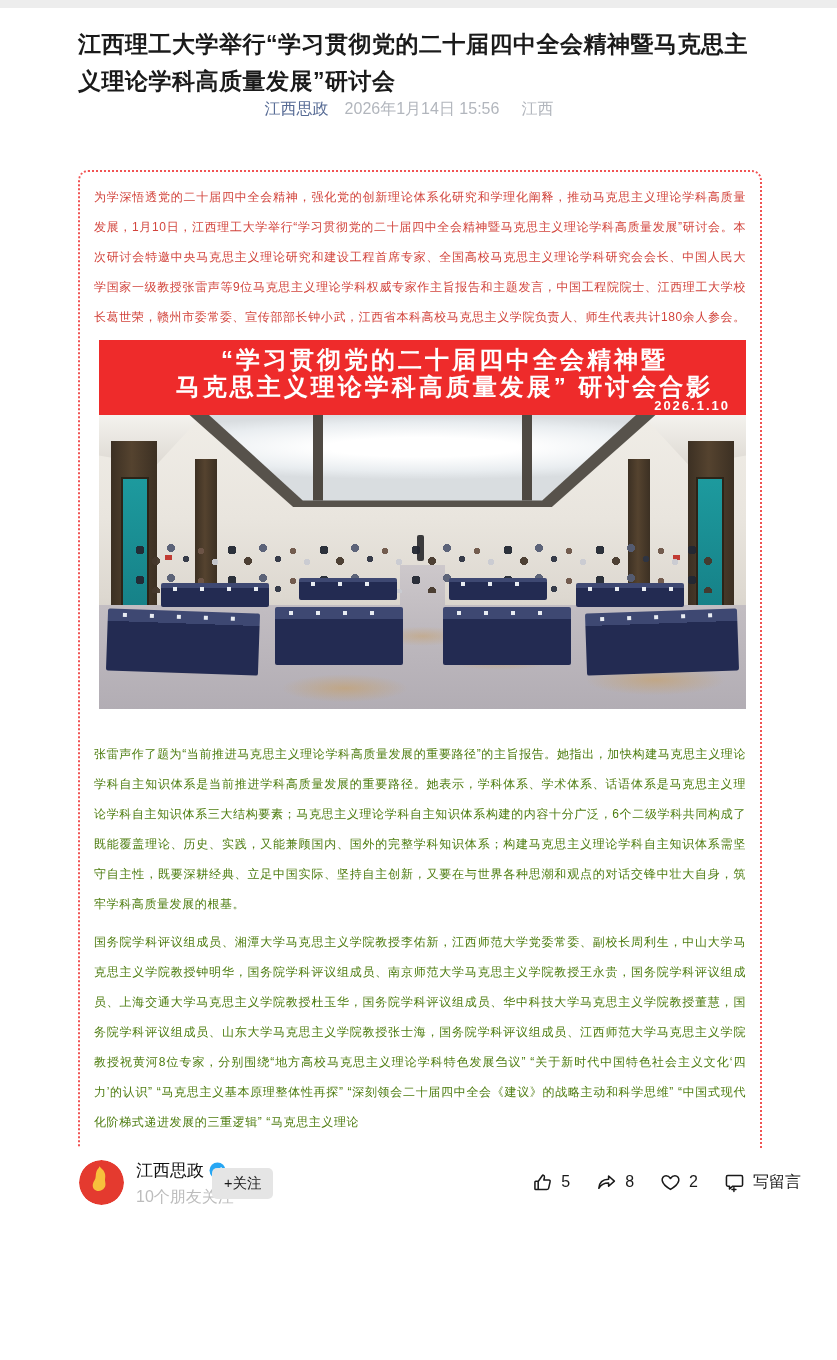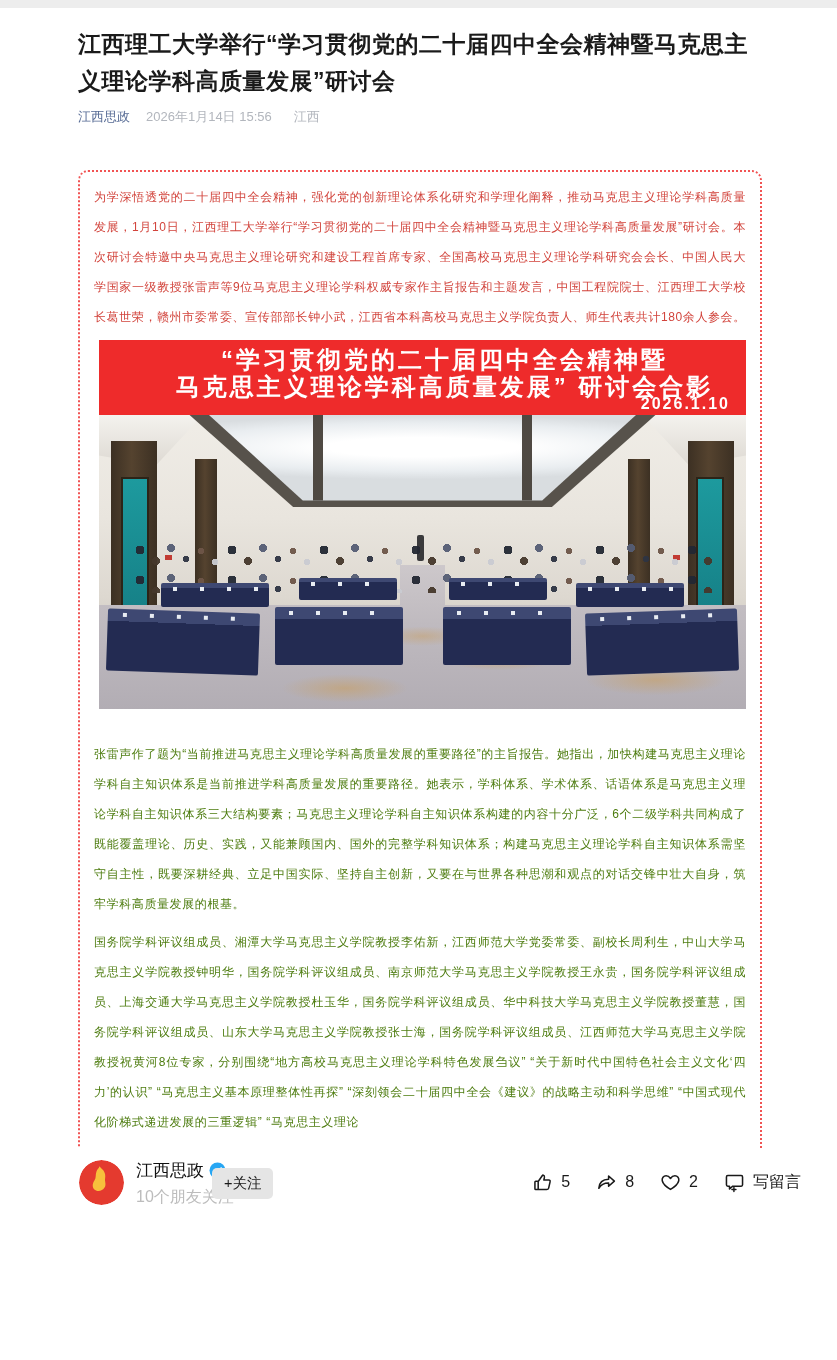--- a/index.html
+++ b/index.html
@@ -3,39 +3,39 @@
 <meta charset="utf-8">
 <style>
   * { margin:0; padding:0; box-sizing:border-box; }
   html,body { width:837px; height:1360px; overflow:hidden; background:#fff;
     font-family:"Liberation Sans","DejaVu Sans",sans-serif; }
   .page { position:relative; width:837px; height:1216px; background:#fff; overflow:hidden; }
   .top-strip { position:absolute; left:0; top:0; width:837px; height:8px; background:#ededed; }
 
   .title { position:absolute; left:78px; top:26px; width:684px;
     font-size:23px; font-weight:bold; color:#1a1a1a; line-height:37px; letter-spacing:0.5px; }
-  .byline { position:absolute; left:78px; top:108px; width:684px; font-size:13px; }
+  .byline { position:absolute; left:78px; top:99px; width:684px; font-size:16px;text-align:center; }
   .byline .author { color:#576b95; margin-right:16px; cursor:pointer; }
   .byline .meta { color:#b2b6bd; margin-right:22px; }
 
   .article-box { position:absolute; left:78px; top:170px; width:684px; height:1280px;
     border:2px dotted #f15353; border-radius:10px; padding:10px 14px 20px 14px; }
   .para { font-size:12px; line-height:30px; text-align:justify; letter-spacing:0.6px; }
   .para.lead { color:#d2443c; }
   .para.body-text { color:#4d7c0f; }
   .para + .para { margin-top:8px; }
 
   
   .photo { position:relative; width:647px; height:369px; margin:8px 0 30px 5px; overflow:hidden;
     background:#e6e2da; cursor:pointer; }
   .photo-banner { position:absolute; left:0; top:0; width:100%; height:75px; background:#ee2b2b;
     color:#fff; text-align:center; font-weight:bold; }
   .photo-banner .bl { font-size:24px; letter-spacing:3px; line-height:27px;margin-left:44px; }
   .photo-banner .bl1 { margin-top:6px; }
-  .photo-banner .bdate { position:absolute; right:16px; bottom:2px; font-size:16px; letter-spacing:2px; font-weight:bold; }
+  .photo-banner .bdate { position:absolute; right:16px; bottom:2px; font-size:13px; letter-spacing:2px; font-weight:bold; }
 
   .hall { position:absolute; left:0; top:75px; width:647px; height:294px;
     background:linear-gradient(180deg,#f0ede7 0,#e9e5de 35%,#ddd8d0 62%,#d6d1c9 68%); }
   .ceiling { position:absolute; left:0; top:0; width:100%; height:92px; }
   .ceil-frame { position:absolute; left:0; top:0; width:100%; height:100%; background:#57524b;
     clip-path:polygon(14% 0,86% 0,70% 100%,30% 100%); }
   .ceil-light { position:absolute; left:0; top:0; width:100%; height:100%;
     background:radial-gradient(closest-side at 50% 35%, #ffffff 30%, #e9edf0 75%, #d9dde0 100%);
     clip-path:polygon(17% 0,83% 0,68.5% 93%,31.5% 93%); }
   .ceil-beams { position:absolute; left:0; top:0; width:100%; height:100%;

